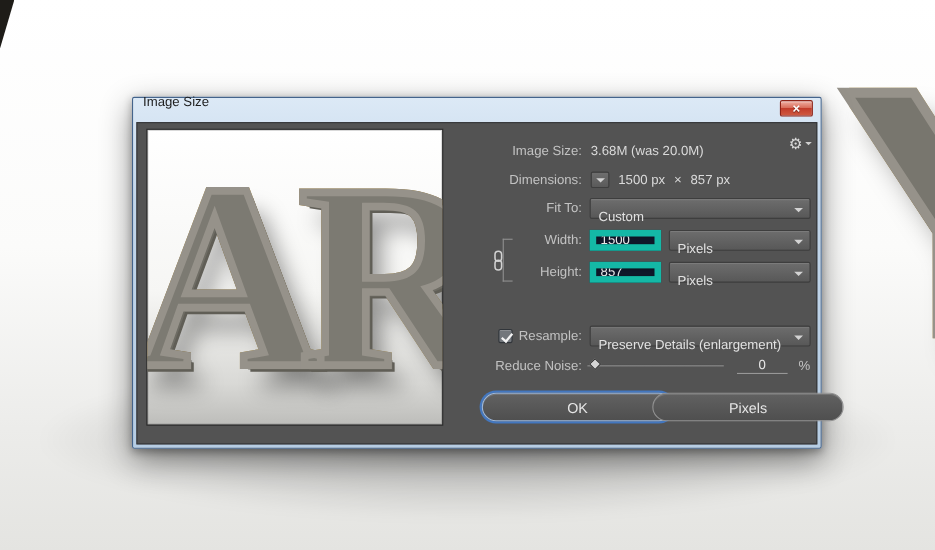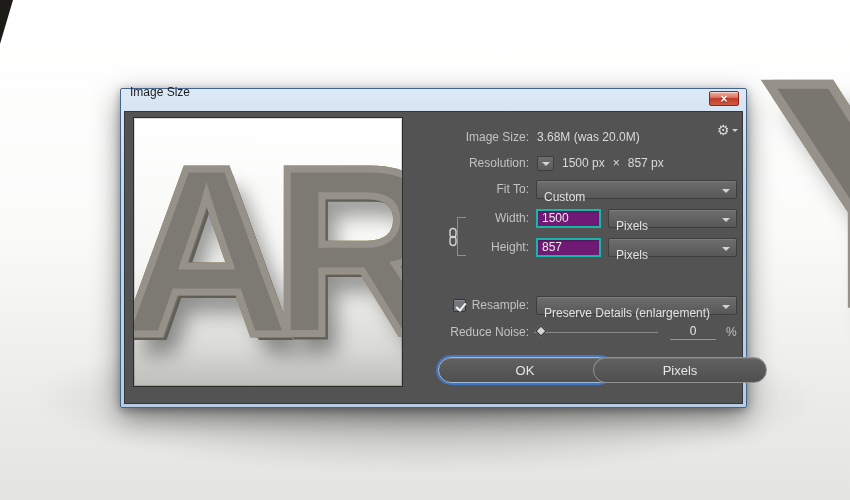--- a/index.html
+++ b/index.html
@@ -34,35 +34,35 @@
                display:flex; align-items:center; justify-content:center;
                box-shadow:inset 0 1px 0 rgba(255,255,255,0.55); cursor:pointer; }
   .close-btn span { color:#ffffff; font-size:12px; font-weight:bold; line-height:12px;
                     text-shadow:0 1px 1px rgba(0,0,0,0.45); }
   .content { position:relative; height:293px; background:#535353; border:1px solid #35373a; }
 
   
   .preview { position:absolute; left:8px; top:5px; width:270px; height:270px; overflow:hidden;
              background:linear-gradient(180deg,#ffffff 0%,#f6f6f4 55%,#d9d9d6 86%,#bdbdba 100%);
              border:1px solid #2c2c2c; box-shadow:inset 0 0 0 1px rgba(0,0,0,0.15); }
-  .preview-letters { position:absolute; left:-14px; top:8px; font-family:Liberation Sans, sans-serif;
+  .preview-letters { position:absolute; left:-14px; top:8px; font-family:Liberation Serif, serif;
                      font-weight:bold; font-size:240px; line-height:250px; letter-spacing:-22px;
                      background:linear-gradient(160deg,#dcc06c 0%,#aa8636 28%,#8a6a26 52%,#caa84e 72%,#6f5420 100%);
                      -webkit-background-clip:text; background-clip:text; color:transparent;
                      -webkit-text-stroke:7px #96928a;
                      text-shadow:2px 2px 0 #7c7a72, 4px 4px 0 #6e6c64, 6px 6px 0 #605e56,
                                  14px 20px 20px rgba(0,0,0,0.40); }
 
   
   .row { position:absolute; left:250px; width:362px; height:20px; display:flex; align-items:center; font-size:12px; }
   .lbl { flex:0 0 154px; width:154px; text-align:right; color:#c2c2c2; }
   .val { margin-left:8px; color:#dadada; }
 
-  .text-input { width:65px; height:19px; margin-left:7px; background:#701a75;
-                border:2px solid #14b8a6; box-shadow:inset 0 1px 2px rgba(0,0,0,0.25);
+  .text-input { width:65px; height:19px; margin-left:7px; background:#0f172a;
+                border:6px solid #14b8a6; box-shadow:inset 0 1px 2px rgba(0,0,0,0.25);
                 color:#e9e9e9; font-size:12px; font-family:inherit; padding:0 4px; }
   .dropdown { position:relative; height:19px; margin-left:7px;
               background:linear-gradient(180deg,#6d6d6d,#585858);
               border:1px solid #3e3e3e; border-radius:2px;
               display:flex; align-items:center; padding:16px 18px 0 7px;
               color:#e2e2e2; font-size:12px; cursor:pointer;
               box-shadow:inset 0 1px 0 rgba(255,255,255,0.10); }
   .dropdown .dd-arrow { position:absolute; right:6px; top:8px; width:0; height:0;
                         border-left:4px solid transparent; border-right:4px solid transparent;
                         border-top:4px solid #d3d3d3; }
@@ -137,21 +137,21 @@
     <div class="row" style="top:15px">
       <div class="lbl">Image Size:</div>
       <div class="val">3.68M (was 20.0M)</div>
     </div>
     <div class="gear">
       <span>⚙</span>
       <i class="caret"></i>
     </div>
 
     <div class="row" style="top:41px">
-      <div class="lbl">Resolution:</div>
+      <div class="lbl">Dimensions:</div>
       <div class="mini-dd">
         <i></i>
       </div>
       <span class="val">1500 px</span>
       <span class="val">×</span>
       <span class="val">857 px</span>
     </div>
 
     <div class="row" style="top:67px">
       <div class="lbl">Fit To:</div>

